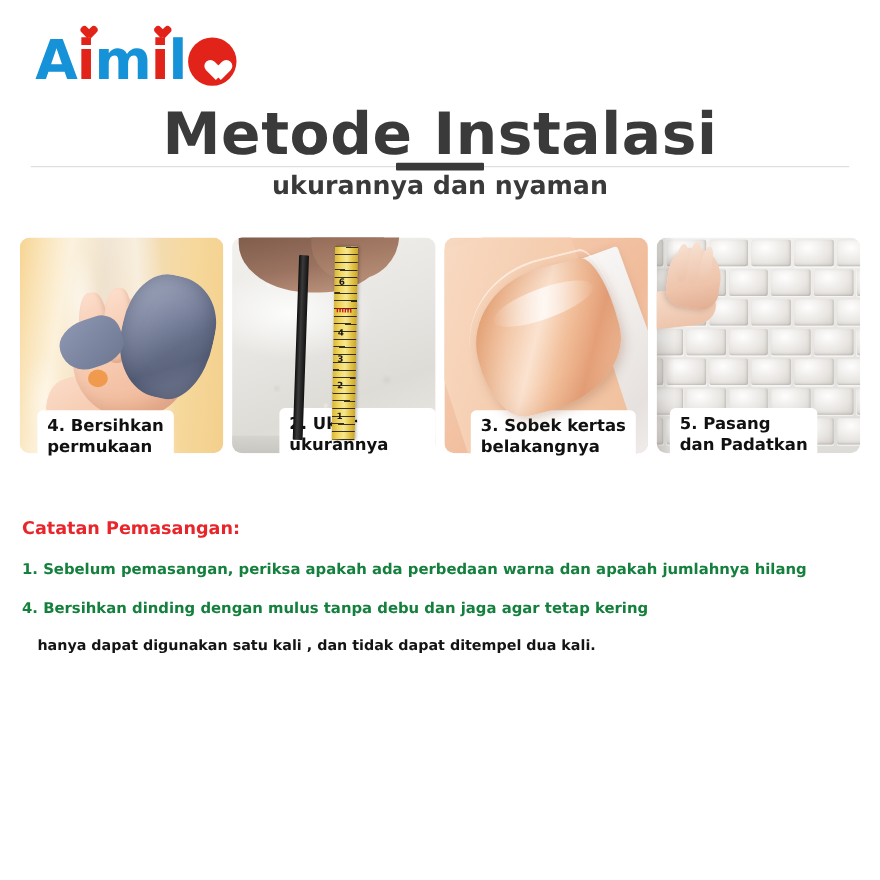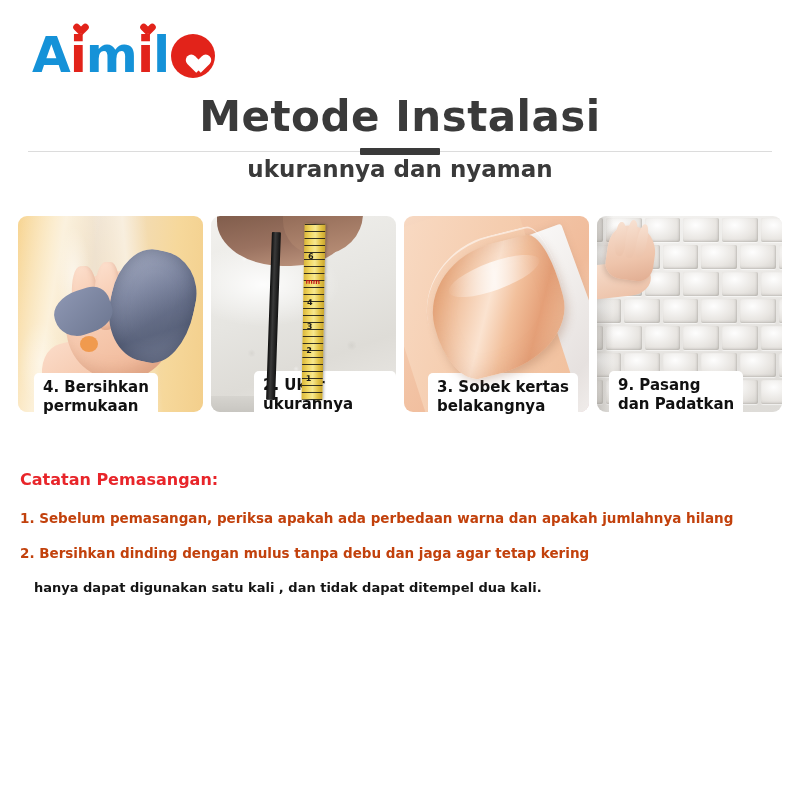--- a/index.html
+++ b/index.html
@@ -89,21 +89,21 @@
   .o-heart::before { left: 11px; transform: rotate(45deg); transform-origin: 0 100%; }
   .o-heart::after  { left: 11px; transform: rotate(-45deg); transform-origin: 100% 100%; }
 
   
   .main-title {
     position: absolute;
     left: 0; right: 0;
     top: 92px;
     text-align: center;
     font-family: "DejaVu Sans", sans-serif;
-    font-size: 42px;
+    font-size: 53px;
     font-weight: bold;
     color: #3a3a3a;
     letter-spacing: 0.5px;
   }
   .divider {
     position: absolute;
     left: 28px;
     right: 28px;
     top: 151px;
     height: 1px;
@@ -467,21 +467,21 @@
     font-family: "DejaVu Sans", sans-serif;
     font-size: 16px;
     font-weight: bold;
     color: #e8252a;
     margin-bottom: 20px;
   }
   .note-item {
     font-family: "DejaVu Sans", sans-serif;
     font-size: 13.5px;
     font-weight: bold;
-    color: #c2410c;
+    color: #15803d;
     line-height: 1.42;
     margin-bottom: 16px;
   }
   .note-last {
     font-family: "DejaVu Sans", sans-serif;
     font-size: 13px;
     font-weight: bold;
     color: #141414;
     line-height: 1.4;
     margin-top: 8px;
@@ -633,24 +633,24 @@
             <div class="brick"></div>
           </div>
       </div>
       <div class="panel4-shadowstrip"></div>
       <div class="hand4-arm"></div>
       <div class="hand4"></div>
       <div class="hand4-f h4f1"></div>
       <div class="hand4-f h4f2"></div>
       <div class="hand4-f h4f3"></div>
     </div>
-    <div class="panel-label lbl-4">9. Pasang
+    <div class="panel-label lbl-4">5. Pasang
      dan Padatkan</div>
   </div>
 
 </div>
 
 <div class="notes">
   <div class="notes-heading">Catatan Pemasangan:</div>
   <div class="note-item">1. Sebelum pemasangan, periksa apakah ada perbedaan warna dan apakah jumlahnya hilang</div>
-  <div class="note-item">2. Bersihkan dinding dengan mulus tanpa debu dan jaga agar tetap kering</div>
+  <div class="note-item">4. Bersihkan dinding dengan mulus tanpa debu dan jaga agar tetap kering</div>
   <div class="note-last">hanya dapat digunakan satu kali , dan tidak dapat ditempel dua kali.</div>
 </div>
 
 </body></html>

